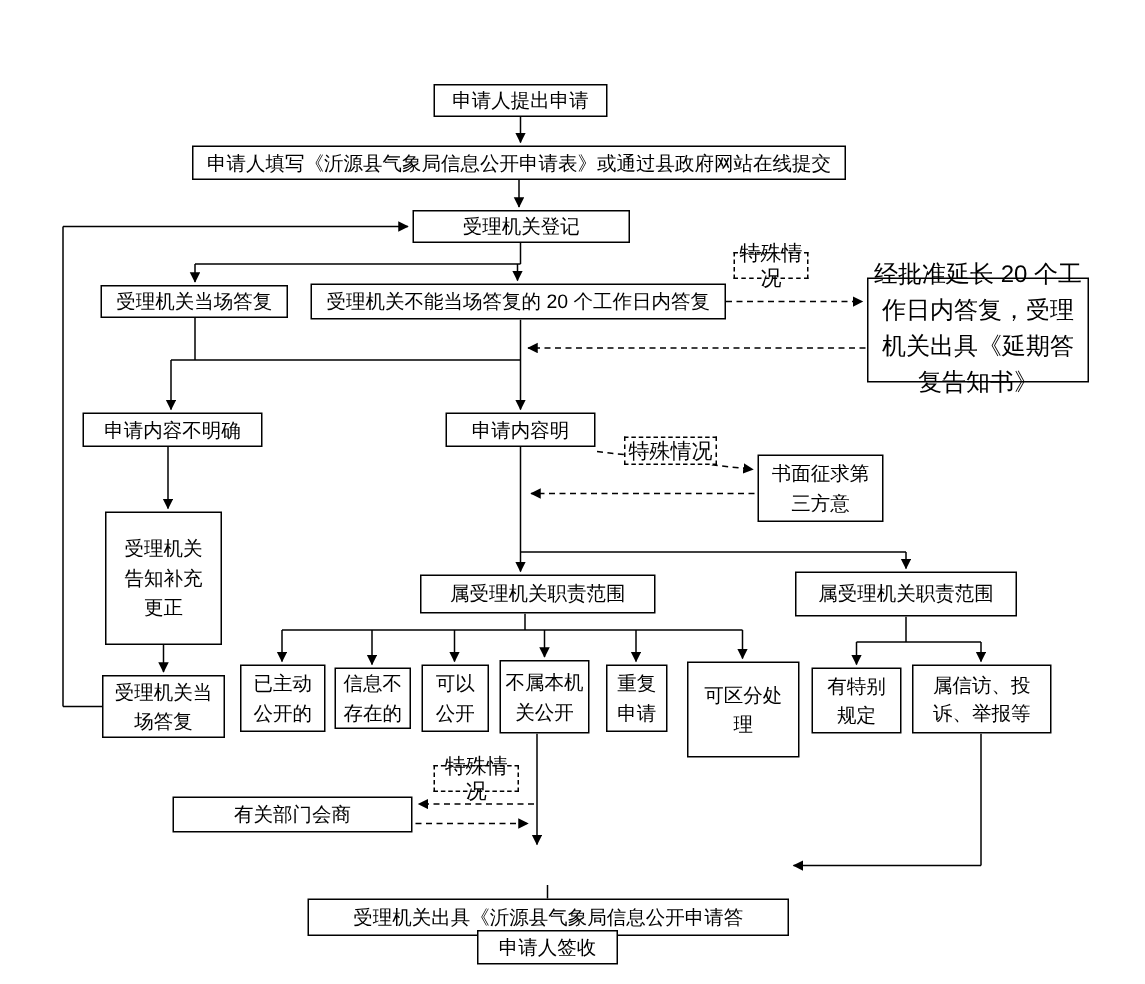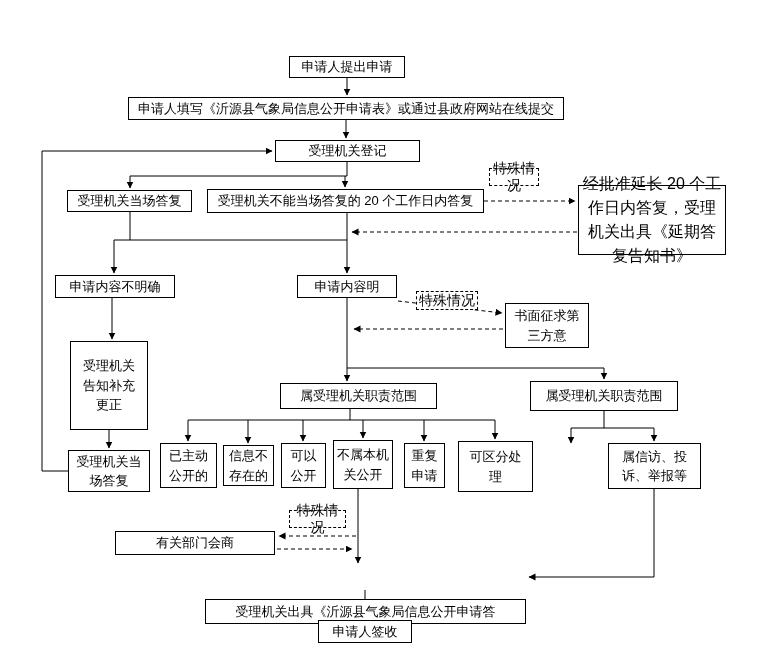--- a/index.html
+++ b/index.html
@@ -29,21 +29,21 @@
   .n-third{left:505px;top:303px;width:84px;height:45px}
   .n-notify{left:70px;top:341px;width:78px;height:89px;padding:16px 8px}
   .n-inscope{left:280px;top:383px;width:157px;height:26px}
   .n-outscope{left:530px;top:381px;width:148px;height:30px}
   .n-appsupp{left:68px;top:450px;width:82px;height:42px}
   .n-proactive{left:160px;top:443px;width:57px;height:45px}
   .n-notexist{left:223px;top:445px;width:51px;height:41px}
   .n-canopen{left:281px;top:443px;width:45px;height:45px}
   .n-notorg{left:333px;top:440px;width:60px;height:49px}
   .n-repeat{left:404px;top:443px;width:41px;height:45px}
-  .n-separable{left:458px;top:441px;width:75px;height:51px;padding:0 8px}
+  .n-separable{left:458px;top:441px;width:75px;height:64px;padding:0 8px}
   .n-specialrules{left:541px;top:445px;width:60px;height:44px;padding:0 8px}
   .n-petition{left:608px;top:443px;width:93px;height:46px;padding:0 10px}
   .n-sp3{left:289px;top:510px;width:57px;height:18px}
   .n-consult{left:115px;top:531px;width:160px;height:24px}
   .n-issue{left:205px;top:599px;width:321px;height:25px}
   .n-sign{left:318px;top:620px;width:94px;height:23px}
 </style>
 </head>
 <body>
 
@@ -128,19 +128,20 @@
   <div class="node n-notify">受理机关告知补充更正</div>
   <div class="node n-inscope">属受理机关职责范围</div>
   <div class="node n-outscope">属受理机关职责范围</div>
   <div class="node n-appsupp">受理机关当场答复</div>
   <div class="node n-proactive">已主动公开的</div>
   <div class="node n-notexist">信息不存在的</div>
   <div class="node n-canopen">可以公开</div>
   <div class="node n-notorg">不属本机关公开</div>
   <div class="node n-repeat">重复申请</div>
   <div class="node n-separable">可区分处理</div>
+  <div class="node n-specialrules">有特别规定</div>
   <div class="node n-petition">属信访、投诉、举报等</div>
   <div class="node dashed n-sp3">特殊情况</div>
   <div class="node n-consult">有关部门会商</div>
   <div class="node n-issue">受理机关出具《沂源县气象局信息公开申请答</div>
   <div class="node n-sign">申请人签收</div>
 
 </div>
 
 </body></html>

